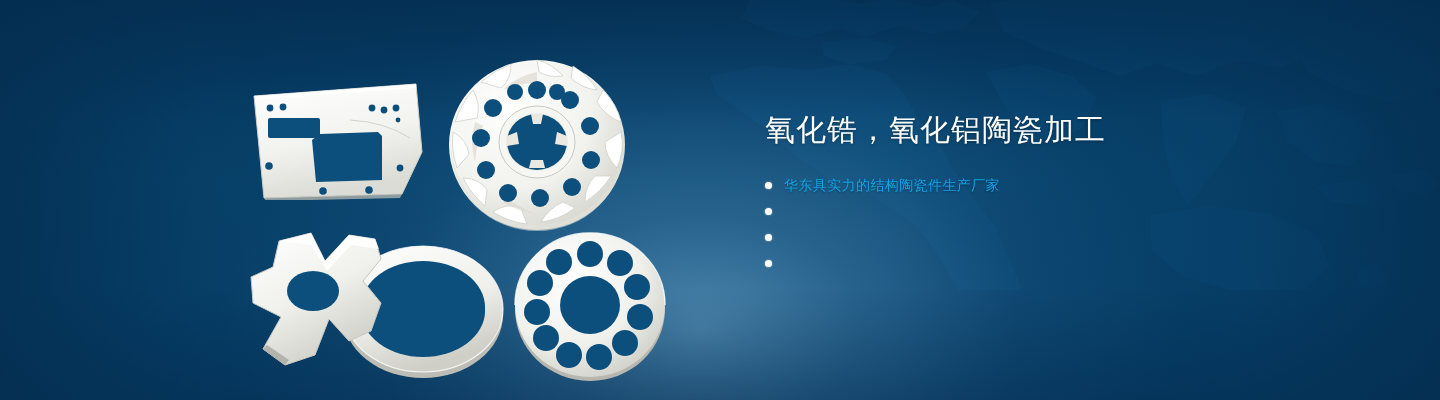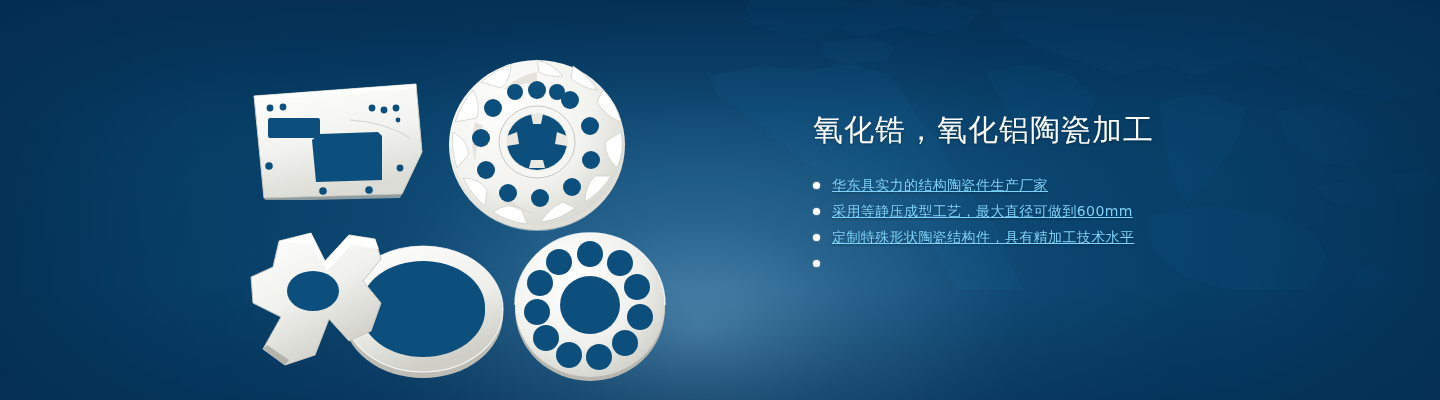--- a/index.html
+++ b/index.html
@@ -73,21 +73,20 @@
   .p-cross  { left: 5px;   top: 180px; width: 265px; height: 160px; }
   
   .p-disc   { left: 270px; top: 180px; width: 160px; height: 160px; }
 
   
   .copy {
     position: absolute;
     left: 765px;
     top: 112px;
     width: 620px;
-    margin-left: 48px;
   }
   .headline {
     color: #ffffff;
     font-size: 30px;
     line-height: 36px;
     letter-spacing: 1px;
     font-weight: normal;
     margin: 0 0 26px 0;
     text-shadow: 0 1px 3px rgba(0,0,0,0.30);
     white-space: nowrap;
@@ -106,27 +105,26 @@
   .dot {
     flex: 0 0 auto;
     width: 7px;
     height: 7px;
     border-radius: 50%;
     background: #ffffff;
     margin-right: 12px;
     box-shadow: 0 0 2px rgba(255,255,255,0.6);
   }
   .bullet-text {
-    color: #7dd3fc;
+    color: #0ea5e9;
     font-size: 14px;
     line-height: 22px;
     letter-spacing: 0.4px;
     white-space: nowrap;
     text-shadow: 0 1px 2px rgba(0,0,0,0.28);
-    text-decoration: underline;
   }
 </style>
 </head>
 <body>
 
 <div class="banner">
 
   <div class="bg-base"></div>
 
   <svg class="bg-map" viewBox="0 0 800 300">
@@ -324,25 +322,23 @@
   <div class="copy">
     <h1 class="headline">氧化锆，氧化铝陶瓷加工</h1>
 
     <ul class="bullets">
       <li class="bullet">
         <span class="dot"></span>
         <span class="bullet-text">华东具实力的结构陶瓷件生产厂家</span>
       </li>
       <li class="bullet">
         <span class="dot"></span>
-        <span class="bullet-text">采用等静压成型工艺，最大直径可做到600mm</span>
       </li>
       <li class="bullet">
         <span class="dot"></span>
-        <span class="bullet-text">定制特殊形状陶瓷结构件，具有精加工技术水平</span>
       </li>
       <li class="bullet">
         <span class="dot"></span>
       </li>
     </ul>
   </div>
 
 </div>
 
 </body></html>

